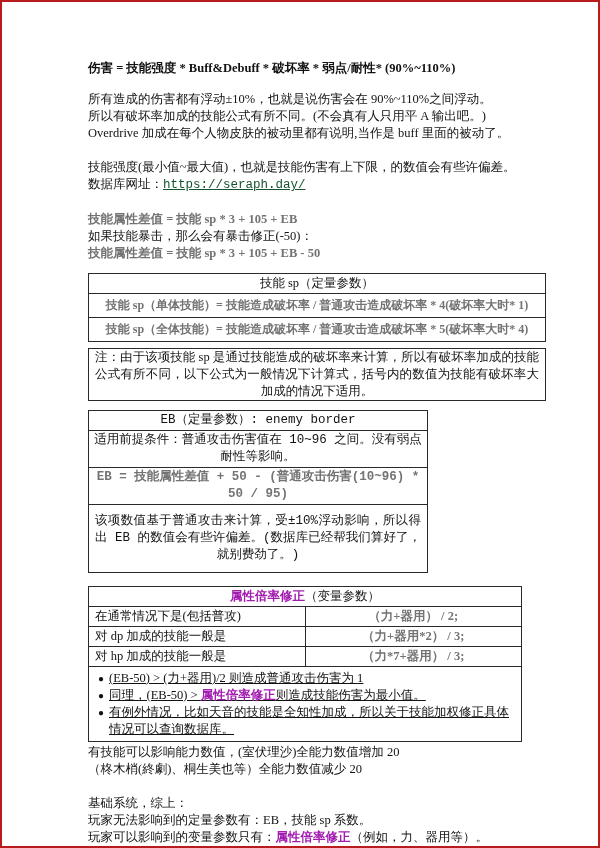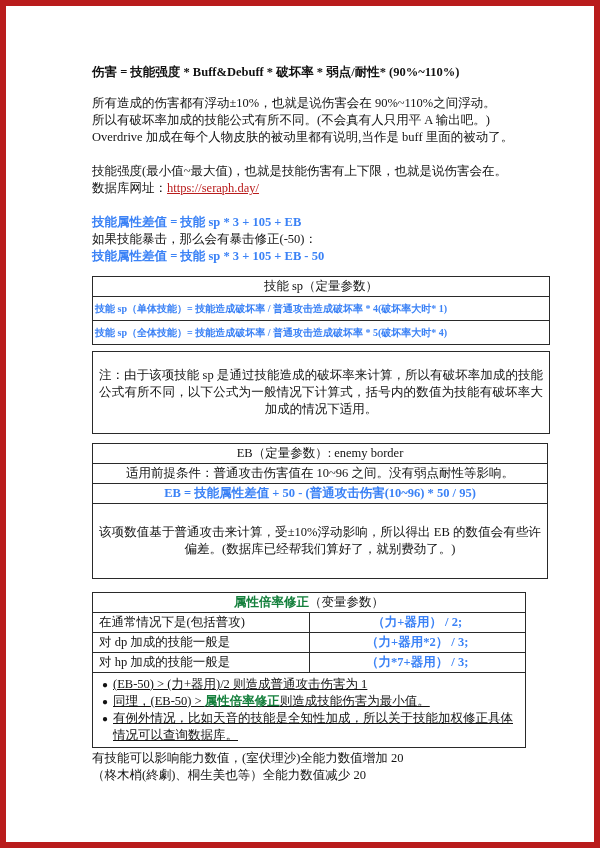--- a/index.html
+++ b/index.html
@@ -1,48 +1,48 @@
 <!DOCTYPE html>
 <html><head>
 <meta charset="utf-8">
 <style>
   html,body{margin:0;padding:0;background:#e9e9e9;}
   .page{
     box-sizing:border-box;
     width:600px;height:848px;
     margin:0 auto;
     background:#ffffff;
-    border:6px solid #b91c1c;
+    border:2px solid #b91c1c;
     padding:58px 52px 0 86px;
     font-family:"Liberation Serif","DejaVu Serif",serif;
     font-size:12.5px;
     color:#121212;
     line-height:17px;
   }
   .line{white-space:nowrap;}
   .title{font-weight:bold;margin:0 0 14px 0;}
   .block{margin:0 0 17px 0;}
-  .red{color:#15803d;font-weight:bold;}
-  .redline{color:#3b82f6;font-weight:bold;}
-  a.dblink{color:#b91c1c;text-decoration:underline;}
+  .red{color:#a21caf;font-weight:bold;}
+  .redline{color:#737373;font-weight:bold;}
+  a.dblink{color:#14532d;text-decoration:underline;font-family:Liberation Mono, monospace;}
   table{border-collapse:collapse;table-layout:fixed;margin:0;}
   td{border:1px solid #2a2a2a;padding:1px 4px;overflow:hidden;}
   .tbl-sp{width:458px;margin-bottom:6px;}
   .tbl-sp td.hdr{text-align:center;}
-  .tbl-sp td.frow{text-align:left;font-size:10px;white-space:nowrap;padding:3px 2px;}
+  .tbl-sp td.frow{text-align:center;font-size:12px;white-space:nowrap;padding:3px 2px;}
   .notebox{
     box-sizing:border-box;width:458px;
     border:1px solid #2a2a2a;
-    padding:15px 6px;
+    padding:0 6px;
     text-align:justify;text-align-last:center;
     margin-bottom:9px;
   }
-  .tbl-eb{width:456px;margin-bottom:13px;}
+  .tbl-eb{width:340px;margin-bottom:13px;font-family:Liberation Mono, monospace;}
   .tbl-eb td{text-align:center;}
-  .tbl-eb td.note{text-align:justify;text-align-last:center;padding:20px 6px;}
+  .tbl-eb td.note{text-align:justify;text-align-last:center;padding:8px 6px;}
   .tbl-mod{width:434px;margin-bottom:2px;}
   .tbl-mod td.hdr{text-align:center;}
   .tbl-mod td.lbl{width:160px;text-align:left;padding-left:6px;}
   .tbl-mod td.val{text-align:center;}
   .bullets{padding:3px 6px 3px 4px;}
   .bullet-item{display:flex;align-items:flex-start;}
   .bullet-mark{flex:0 0 16px;font-size:10px;line-height:17px;text-align:center;}
   .bullet-text{flex:1;text-decoration:underline;}
   .tight{margin:0;}
   .gap{height:17px;}
@@ -54,21 +54,21 @@
 
   <p class="title line">伤害 = 技能强度 * Buff&amp;Debuff * 破坏率 * 弱点/耐性* (90%~110%)</p>
 
   <div class="block">
     <div class="line">所有造成的伤害都有浮动±10%，也就是说伤害会在 90%~110%之间浮动。</div>
     <div class="line">所以有破坏率加成的技能公式有所不同。(不会真有人只用平 A 输出吧。)</div>
     <div class="line">Overdrive 加成在每个人物皮肤的被动里都有说明,当作是 buff 里面的被动了。</div>
   </div>
 
   <div class="block">
-    <div class="line">技能强度(最小值~最大值)，也就是技能伤害有上下限，也就是说伤害会在。</div>
+    <div class="line">技能强度(最小值~最大值)，也就是技能伤害有上下限，的数值会有些许偏差。</div>
     <div class="line">
       <span>数据库网址：</span><a class="dblink" href="#">https://seraph.day/</a>
     </div>
   </div>
 
   <div class="block" style="margin-bottom:11px;">
     <div class="line redline">技能属性差值 = 技能 sp * 3 + 105 + EB</div>
     <div class="line">如果技能暴击，那么会有暴击修正(-50)：</div>
     <div class="line redline">技能属性差值 = 技能 sp * 3 + 105 + EB - 50</div>
   </div>
@@ -142,14 +142,19 @@
   </tbody>
     </table>
 
   <div class="tight">
     <div class="line">有技能可以影响能力数值，(室伏理沙)全能力数值增加 20</div>
     <div class="line">（柊木梢(終劇)、桐生美也等）全能力数值减少 20</div>
   </div>
 
   <div class="gap"></div>
 
+  <div class="tight">
+    <div class="line">基础系统，综上：</div>
+    <div class="line">玩家无法影响到的定量参数有：EB，技能 sp 系数。</div>
+    <div class="line"><span>玩家可以影响到的变量参数只有：</span><span class="red">属性倍率修正</span><span>（例如，力、器用等）。</span></div>
+  </div>
 
 </div>
 
 </body></html>

